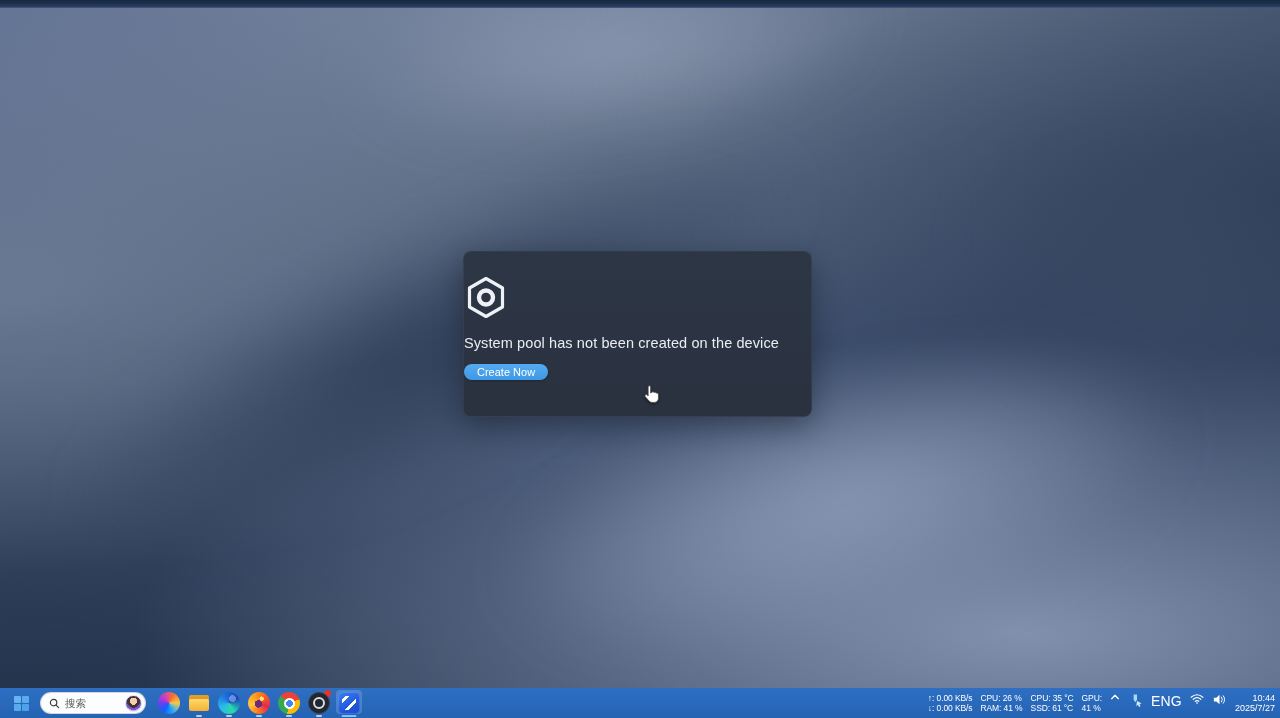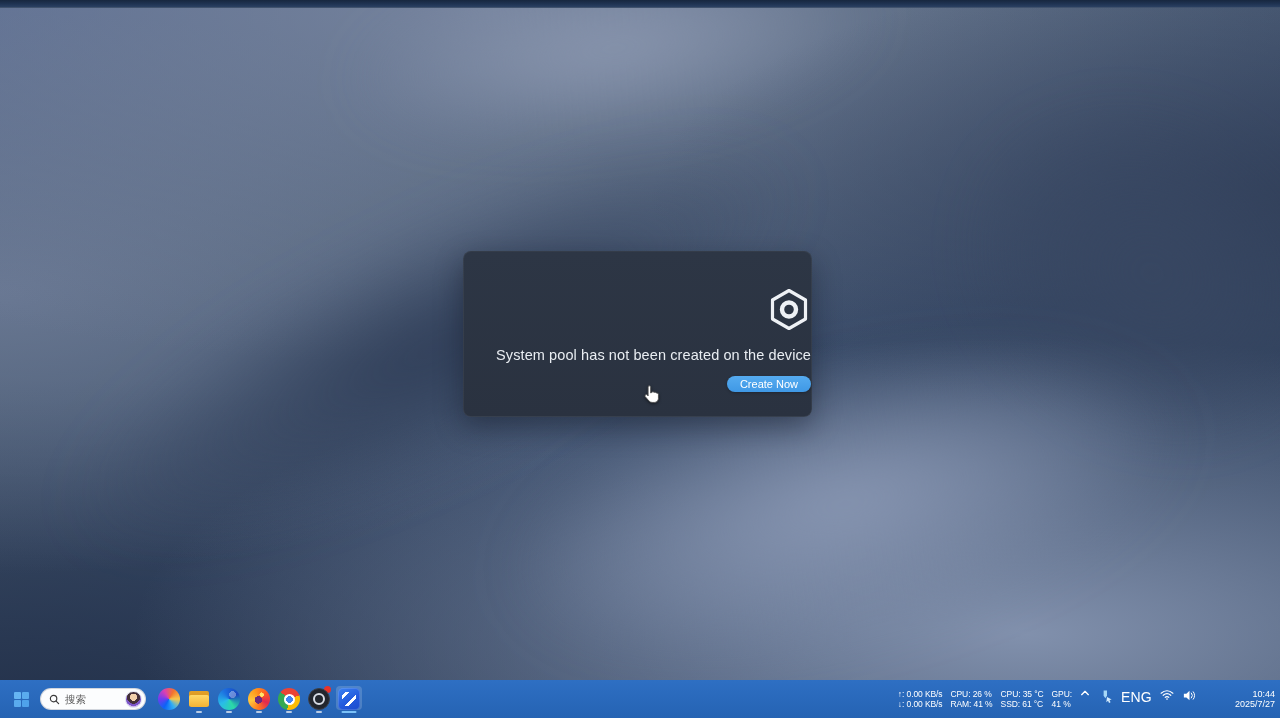--- a/index.html
+++ b/index.html
@@ -49,39 +49,39 @@
     transform:rotate(-8deg); filter:blur(26px);
   }
 
   
   .dialog {
     position:absolute; left:463px; top:251px; width:349px; height:166px;
     background:linear-gradient(180deg,#2d3645 0%, #2a3240 100%);
     border:1px solid rgba(255,255,255,.05);
     border-radius:8px;
     box-shadow:0 10px 28px rgba(10,16,28,.4);
-    display:flex; flex-direction:column; align-items:flex-end;
-    padding-top:36px; z-index:2;
+    display:flex; flex-direction:column; align-items:flex-start;
+    padding-top:24px; z-index:2;
   }
   .dialog-icon { display:block; }
   .dialog-message {
     margin-top:17px; font-size:14.5px; color:#e9edf2; letter-spacing:.1px; white-space:nowrap;
   }
   .dialog-button {
     margin-top:13px; height:16px; padding:0 13px; border:none; border-radius:11px;
     background:linear-gradient(180deg,#55abf0 0%, #3f98e5 100%);
     color:#fff; font-size:11px; font-family:Liberation Sans, sans-serif;
     display:flex; align-items:center; cursor:pointer;
     box-shadow:0 1px 3px rgba(0,0,0,.25);
   }
   .cursor-hand { position:absolute; left:179px; top:132px; filter:drop-shadow(0 1px 1.5px rgba(0,0,0,.5)); z-index:5; }
 
   
   .taskbar {
-    position:absolute; left:0; right:0; bottom:0; height:38px;
+    position:absolute; left:0; right:0; bottom:0; height:30px;
     background:linear-gradient(180deg,#2e6fc3 0%, #2563b3 100%);
     display:flex; align-items:center; z-index:4;
   }
   .tb-left { display:flex; align-items:center; gap:6px; padding-left:8px; }
   .start-btn { width:26px; height:26px; display:flex; align-items:center; justify-content:center; border-radius:4px; cursor:pointer; }
 
   .search-box {
     width:106px; height:22px; background:#fcfdfe; border:1px solid rgba(20,40,70,.18);
     border-radius:12px; display:flex; align-items:center; gap:5px; padding:0 3px 0 8px; cursor:pointer;
   }
@@ -131,21 +131,21 @@
   .icon-storage-app::after { content:""; position:absolute; inset:4px;
     background:repeating-linear-gradient(135deg, transparent 0 2.5px, #fff 2.5px 5.5px, transparent 5.5px 9px);
     border-radius:2px; }
 
   .tb-right { margin-left:auto; display:flex; align-items:flex-start; gap:8px; padding-right:5px; color:#fff; }
   .stat { font-size:8.5px; line-height:10.5px; white-space:nowrap; letter-spacing:-.1px; cursor:pointer; }
   .stat span { display:block; }
   .tray-ic { display:flex; align-items:center; justify-content:center; cursor:pointer; }
   .lang { font-size:14px; letter-spacing:.2px; cursor:pointer; }
   .clock { font-size:9px; line-height:10.5px; text-align:right; cursor:pointer; }
-  .clock span { display:block;margin-left:30px; }
+  .clock span { display:block; }
 </style>
 </head>
 <body>
 
 <div class="screen">
 
   <div class="top-strip"></div>
 
   <div class="wallpaper">
     <div class="swirl swirl-top-light"></div>

